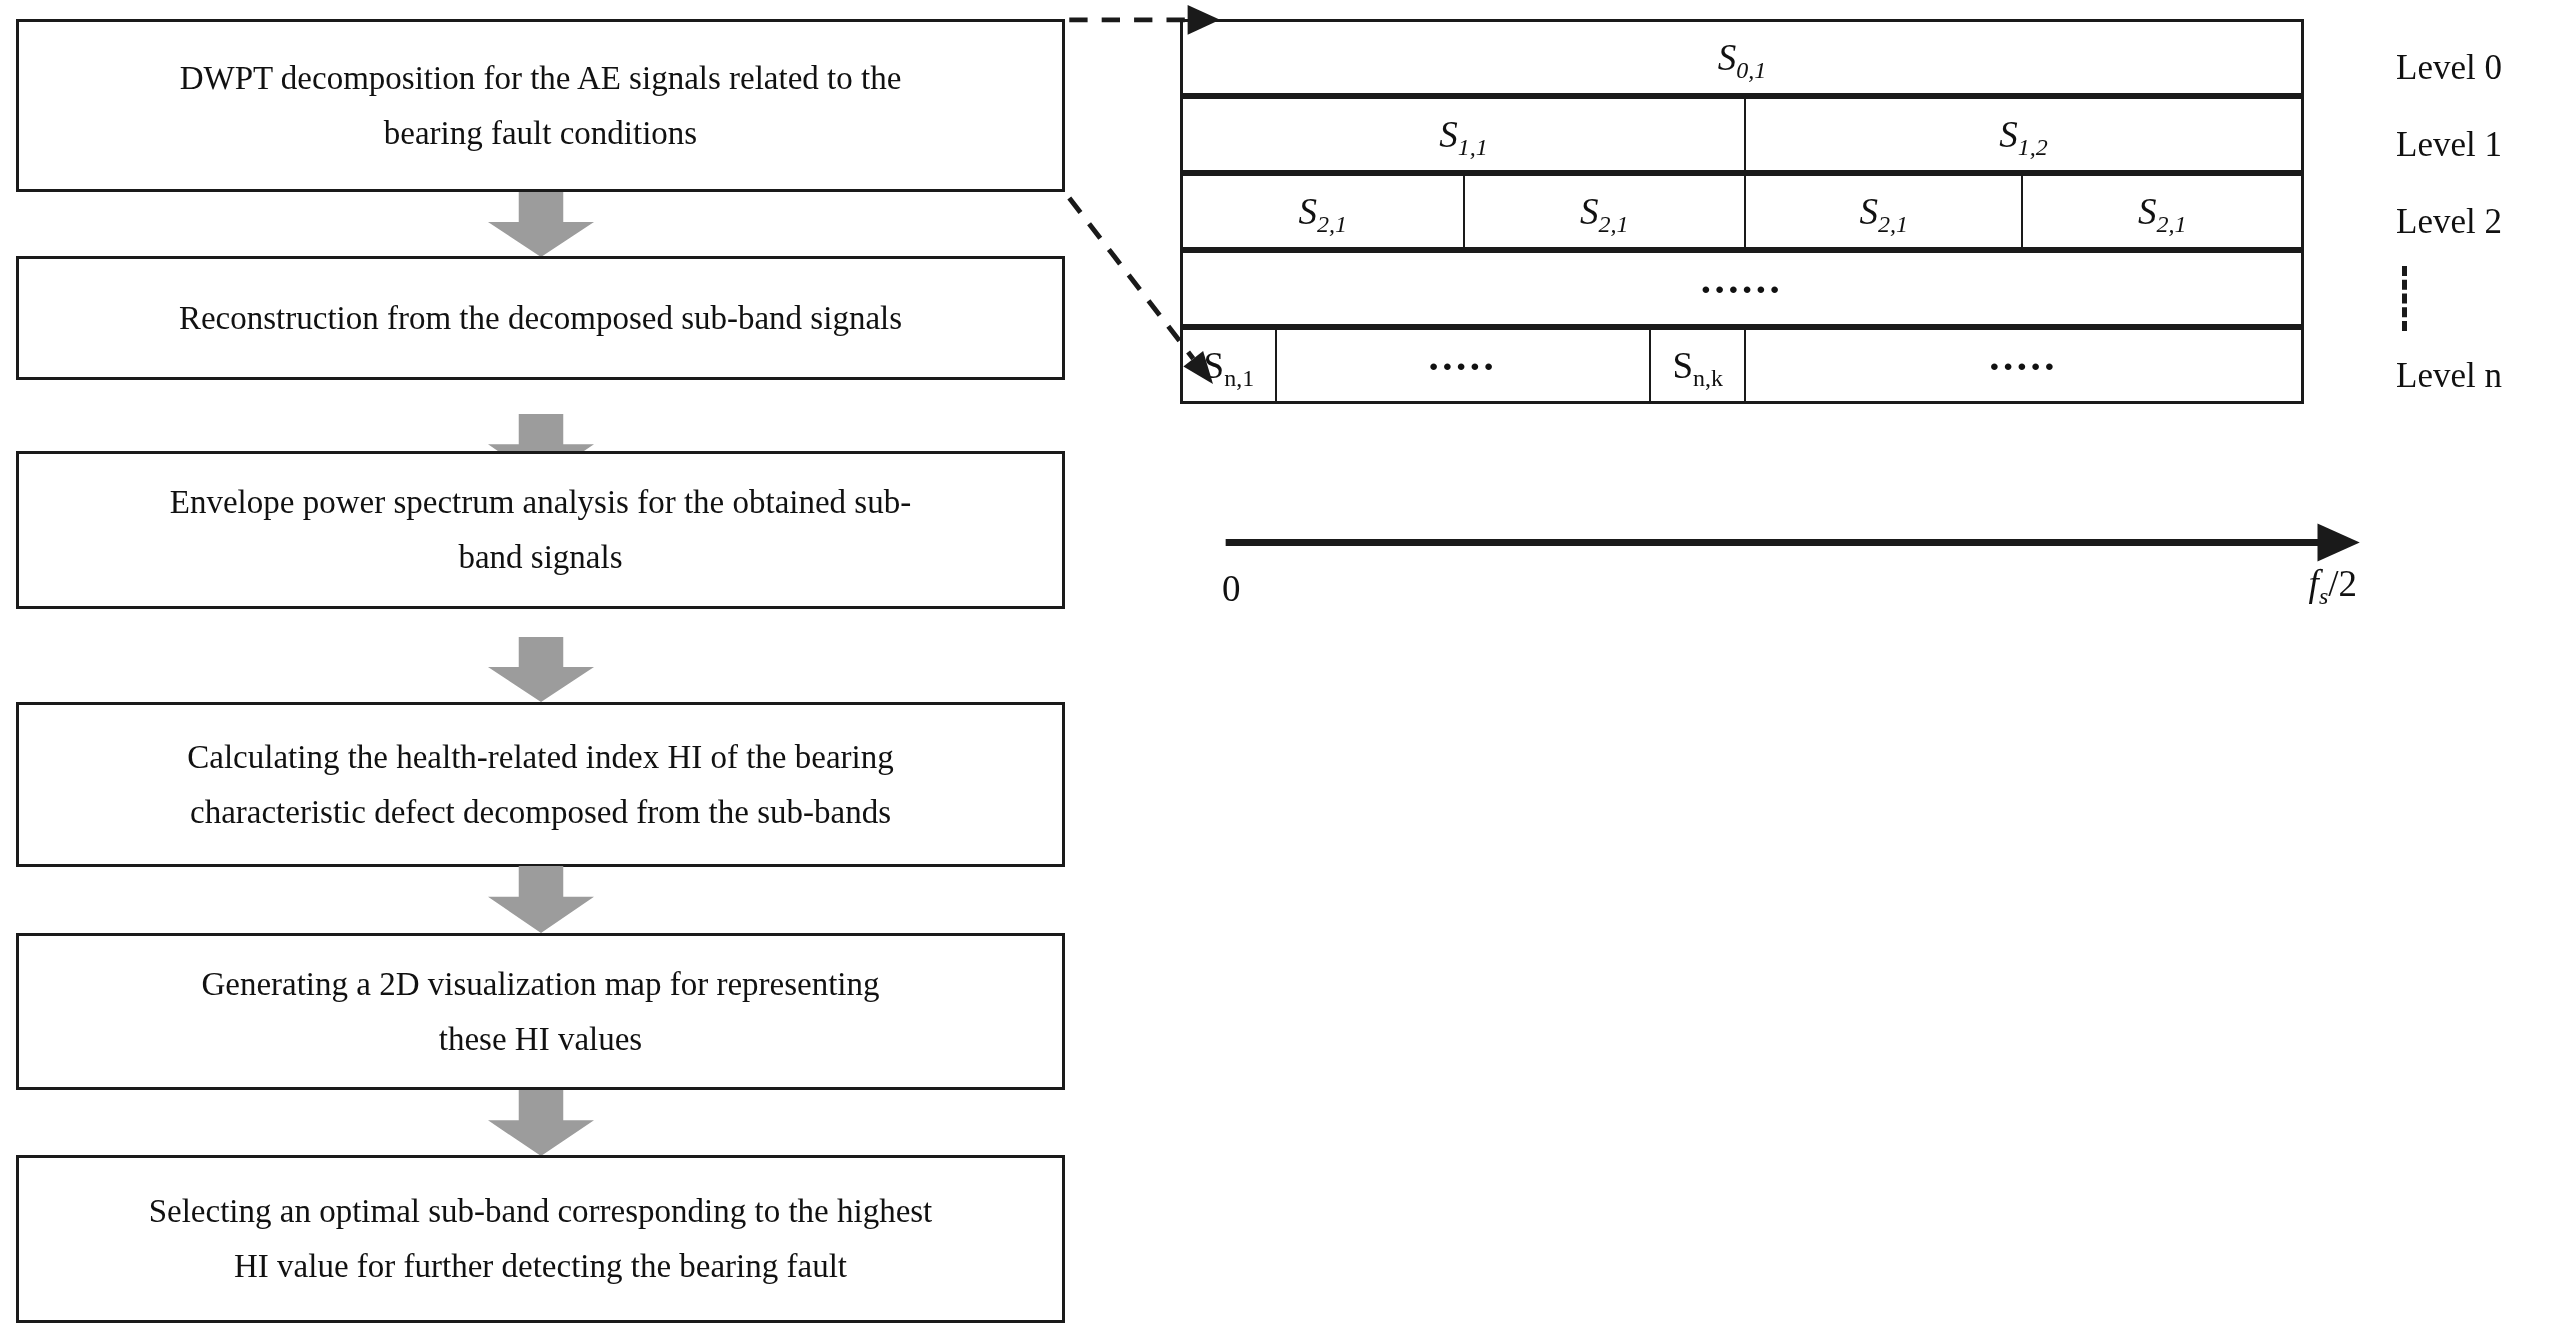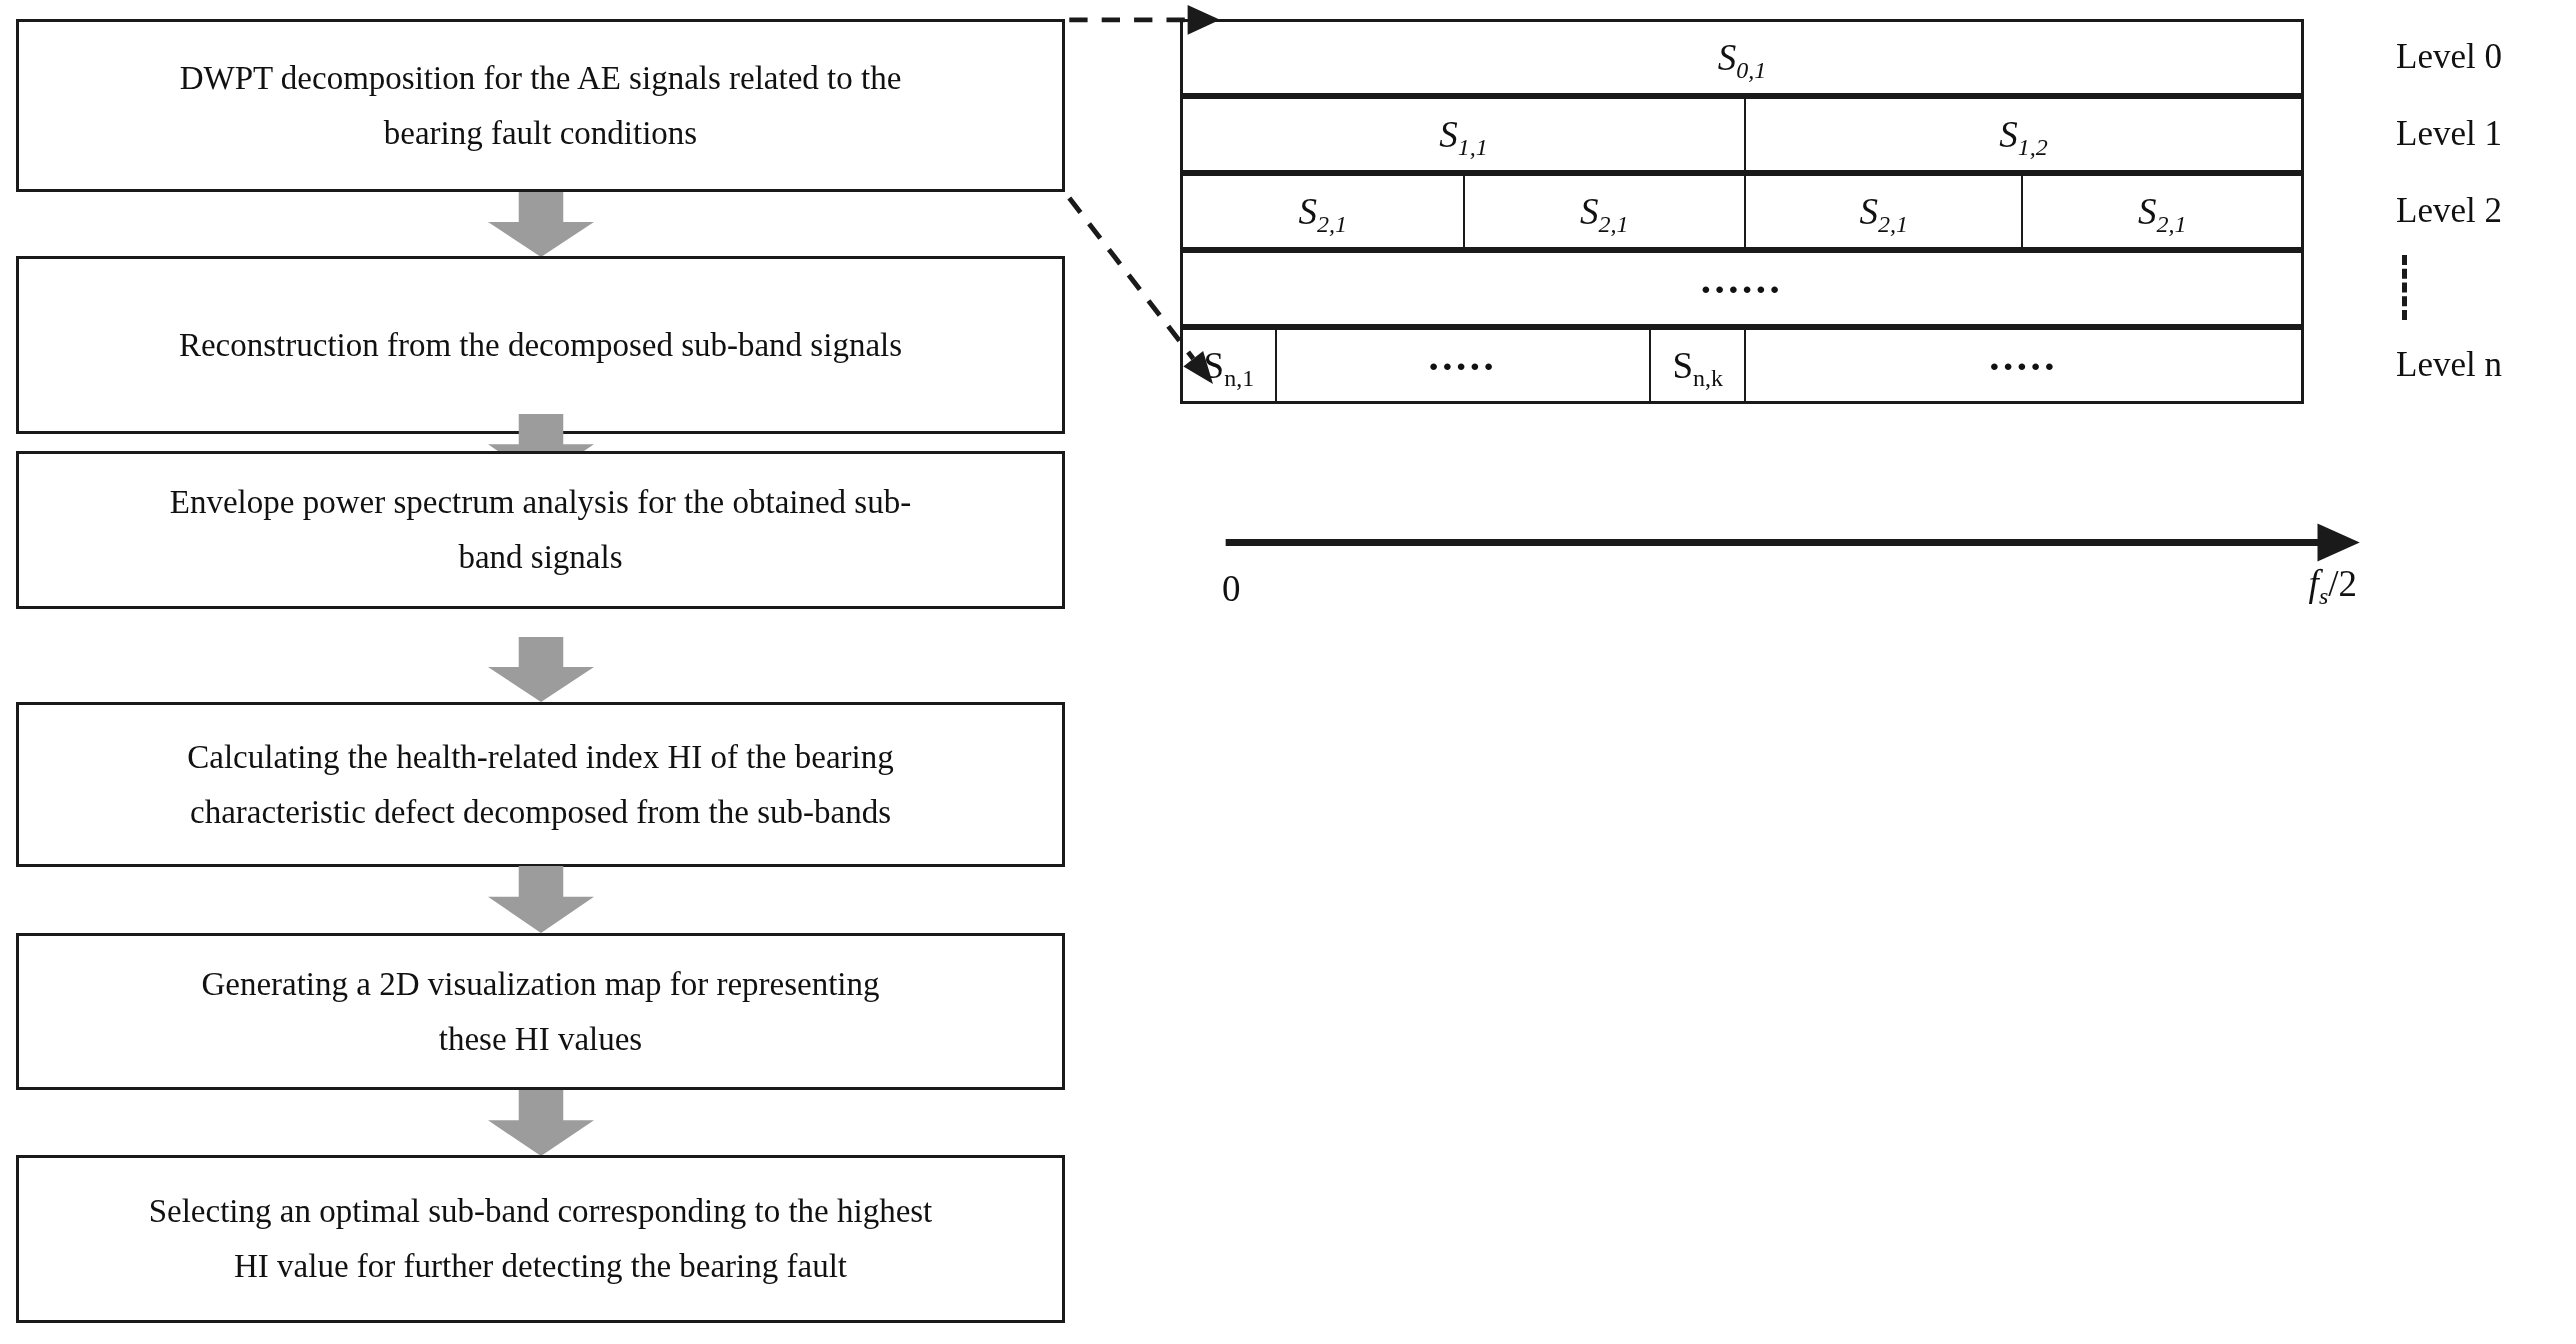--- a/index.html
+++ b/index.html
@@ -6,21 +6,21 @@
   .canvas{position:relative;width:2576px;height:1345px;background:#ffffff;overflow:hidden;
           font-family:"Liberation Serif","DejaVu Serif",serif;color:#111;}
 
   
   .fbox{position:absolute;left:16px;width:1049px;box-sizing:border-box;
         border:3.5px solid #1a1a1a;background:#fff;
         display:flex;flex-direction:column;justify-content:center;
         text-align:center;font-size:33px;}
   .bline{line-height:55px;white-space:nowrap;}
   .b1{top:19px;height:173px}
-  .b2{top:256px;height:178px}
+  .b2{top:256px;height:124px}
   .b3{top:451px;height:158px}
   .b4{top:702px;height:165px}
   .b5{top:933px;height:157px}
   .b6{top:1155px;height:168px}
 
   .barrow{position:absolute;left:488px;width:106px;background:#9c9c9c;
           clip-path:polygon(29% 0,71% 0,71% 46%,100% 46%,50% 100%,0 46%,29% 46%);}
   .a1{top:192px;height:65px}
   .a2{top:414px;height:66px}
   .a3{top:637px;height:65px}
@@ -31,21 +31,21 @@
   .tree{position:absolute;left:1180px;top:19px;width:1124px;}
   .trow{display:flex;height:77px;box-sizing:border-box;border:3.5px solid #1a1a1a;background:#fff;}
   .tcell{display:flex;align-items:center;justify-content:center;box-sizing:border-box;overflow:hidden;}
   .tcell.divided{border-left:2.8px solid #1a1a1a;font-family:Liberation Serif, serif;}
   .slabel{font-size:37px;}
   .slabel.it{font-style:italic;}
   .slabel sub{font-size:24px;line-height:0;}
   .dots{font-size:41px;font-weight:bold;letter-spacing:3.5px;transform:translateY(-10px);}
 
   
-  .levels{position:absolute;left:2396px;top:18px;}
+  .levels{position:absolute;left:2396px;top:29px;}
   .lvl{height:77px;display:flex;align-items:center;font-size:35px;white-space:nowrap;}
   .vline{display:inline-block;height:65px;border-left:5px dashed #1a1a1a;margin-left:5.6px;}
 
   
   .axis-label{position:absolute;font-size:37px;}
   .ax-origin{left:1222px;top:567px;}
   .ax-title{left:1222px;width:1124px;top:567px;text-align:center;}
   .ax-end{left:2251px;width:106px;top:562px;text-align:right;font-style:italic;}
   .ax-end sub{font-size:24px;line-height:0;}
   .ax-end .upright{font-style:normal;}

